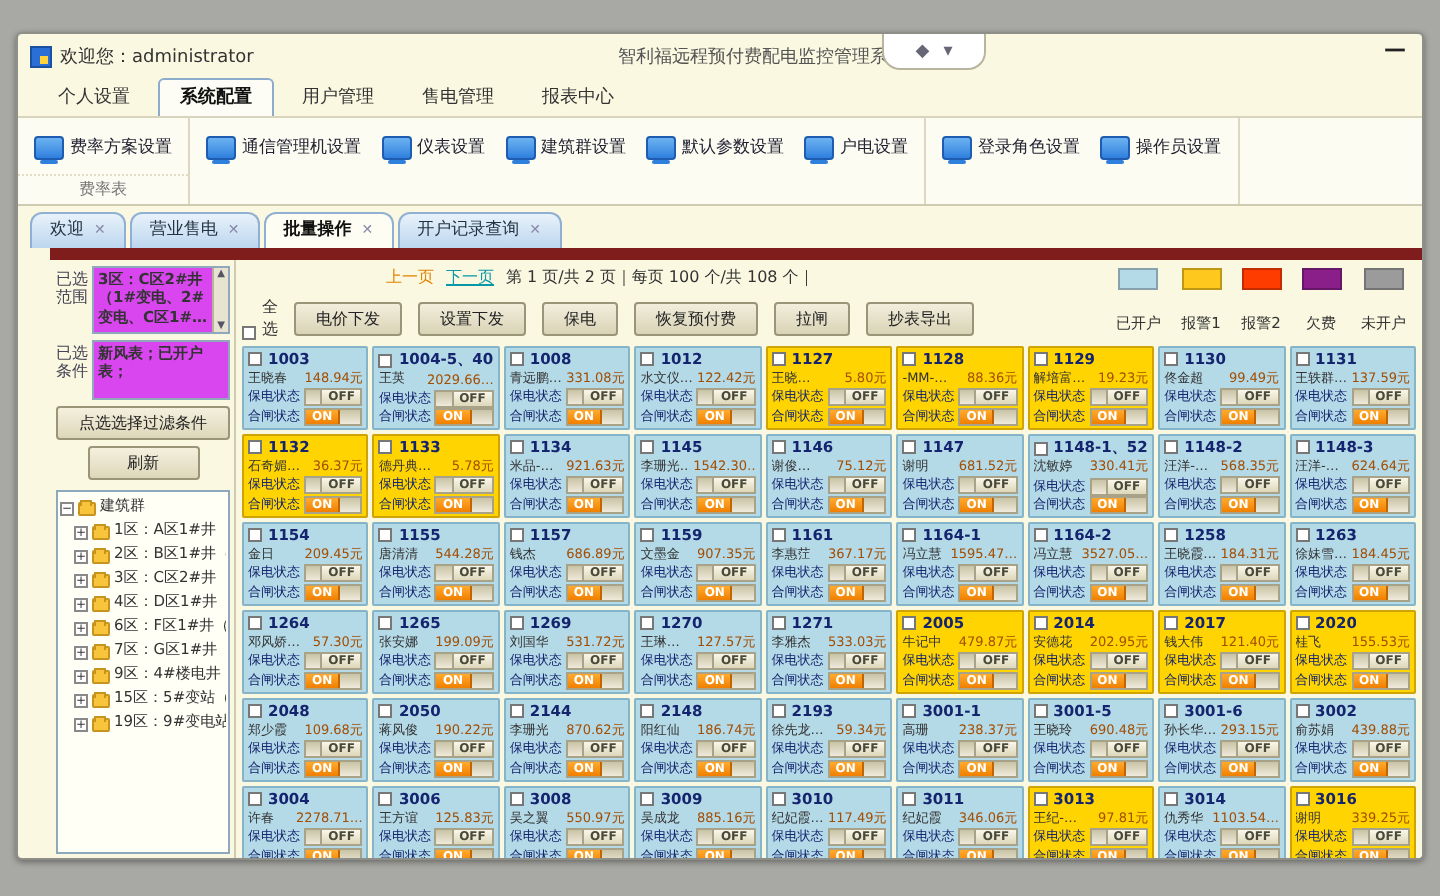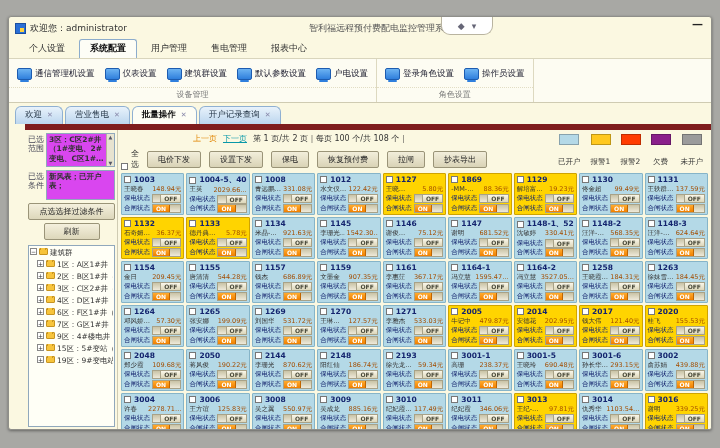--- a/index.html
+++ b/index.html
@@ -73,21 +73,21 @@
     background:#e7e3d0; border-left:1px solid #b8b49c; display:flex;
     flex-direction:column; justify-content:space-between; align-items:center;
     font-size:5px; color:#556; }
   .range-box { height:34px; }
   .cond-box { height:30px; }
   .side-btn { background:linear-gradient(#f4f0dd,#ddd7ba); border:1px solid #9a9478;
     border-radius:2px; font-size:8px; color:#222; padding:2px 0; text-align:center; }
   .refresh-btn { width:56px; margin:0 auto; }
   .tree-panel { flex:1; background:#fffff6; border:1px solid #90a8bc; margin-top:2px;
     padding:2px 1px; overflow:hidden; }
-  .tree-root, .tree-item { display:flex; align-items:flex-start; gap:2px; font-size:7.5px;
+  .tree-root, .tree-item { display:flex; align-items:flex-end; gap:2px; font-size:7.5px;
     color:#333; white-space:nowrap; overflow:hidden; margin-bottom:2px; }
   .tree-item { padding-left:7px; }
   .expander { width:7px; height:7px; flex:none; border:1px solid #888; background:#fff;
     font-size:6px; line-height:5px; text-align:center; color:#333; }
   .folder-icon { width:9px; height:7px; flex:none; background:#f7c43c;
     border:1px solid #c79420; border-radius:1px; position:relative; }
   .folder-icon::before { content:""; position:absolute; left:0; top:-2px; width:4px;
     height:2px; background:#f7c43c; border:1px solid #c79420; border-bottom:none; }
 
   
@@ -149,20 +149,29 @@
   <div class="menubar">
       <div class="menu-item">个人设置</div>
       <div class="menu-item active">系统配置</div>
       <div class="menu-item">用户管理</div>
       <div class="menu-item">售电管理</div>
       <div class="menu-item">报表中心</div>
     </div>
 
   <div class="ribbon">
     <div class="ribbon-rest" style="order:99"></div>
+  <div class="ribbon-group">
+        <div class="rg-items">
+          <div class="tool-item">
+            <span class="monitor-icon"></span>
+            <span>费率方案设置</span>
+          </div>
+        </div>
+        <div class="rg-label">费率表</div>
+      </div>
       <div class="ribbon-group">
         <div class="rg-items">
           <div class="tool-item">
             <span class="monitor-icon"></span>
             <span>通信管理机设置</span>
           </div>
           <div class="tool-item">
             <span class="monitor-icon"></span>
             <span>仪表设置</span>
           </div>
@@ -172,34 +181,32 @@
           </div>
           <div class="tool-item">
             <span class="monitor-icon"></span>
             <span>默认参数设置</span>
           </div>
           <div class="tool-item">
             <span class="monitor-icon"></span>
             <span>户电设置</span>
           </div>
         </div>
-        <div class="rg-label">设备管理</div>
       </div>
       <div class="ribbon-group">
         <div class="rg-items">
           <div class="tool-item">
             <span class="monitor-icon"></span>
             <span>登录角色设置</span>
           </div>
           <div class="tool-item">
             <span class="monitor-icon"></span>
             <span>操作员设置</span>
           </div>
         </div>
-        <div class="rg-label">角色设置</div>
       </div>
     </div>
 
   <div class="doc-tabs">
       <div class="doc-tab">
         <span>欢迎</span>
         <span class="tab-close">✕</span>
       </div>
       <div class="doc-tab">
         <span>营业售电</span>
@@ -445,21 +452,21 @@
             <div class="card-line">
               <span class="lbl">合闸状态</span>
               <span class="toggle">
                 <span class="on">ON</span>
               </span>
             </div>
           </div>
           <div class="card alarm1">
             <div class="card-head">
               <span class="checkbox"></span>
-              <span class="room">1869</span>
+              <span class="room">1128</span>
             </div>
             <div class="card-line">
               <span class="nm">-MM-…</span>
               <span class="amt">88.36元</span>
             </div>
             <div class="card-line">
               <span class="lbl">保电状态</span>
               <span class="toggle">
                 <span class="off">OFF</span>
               </span>

